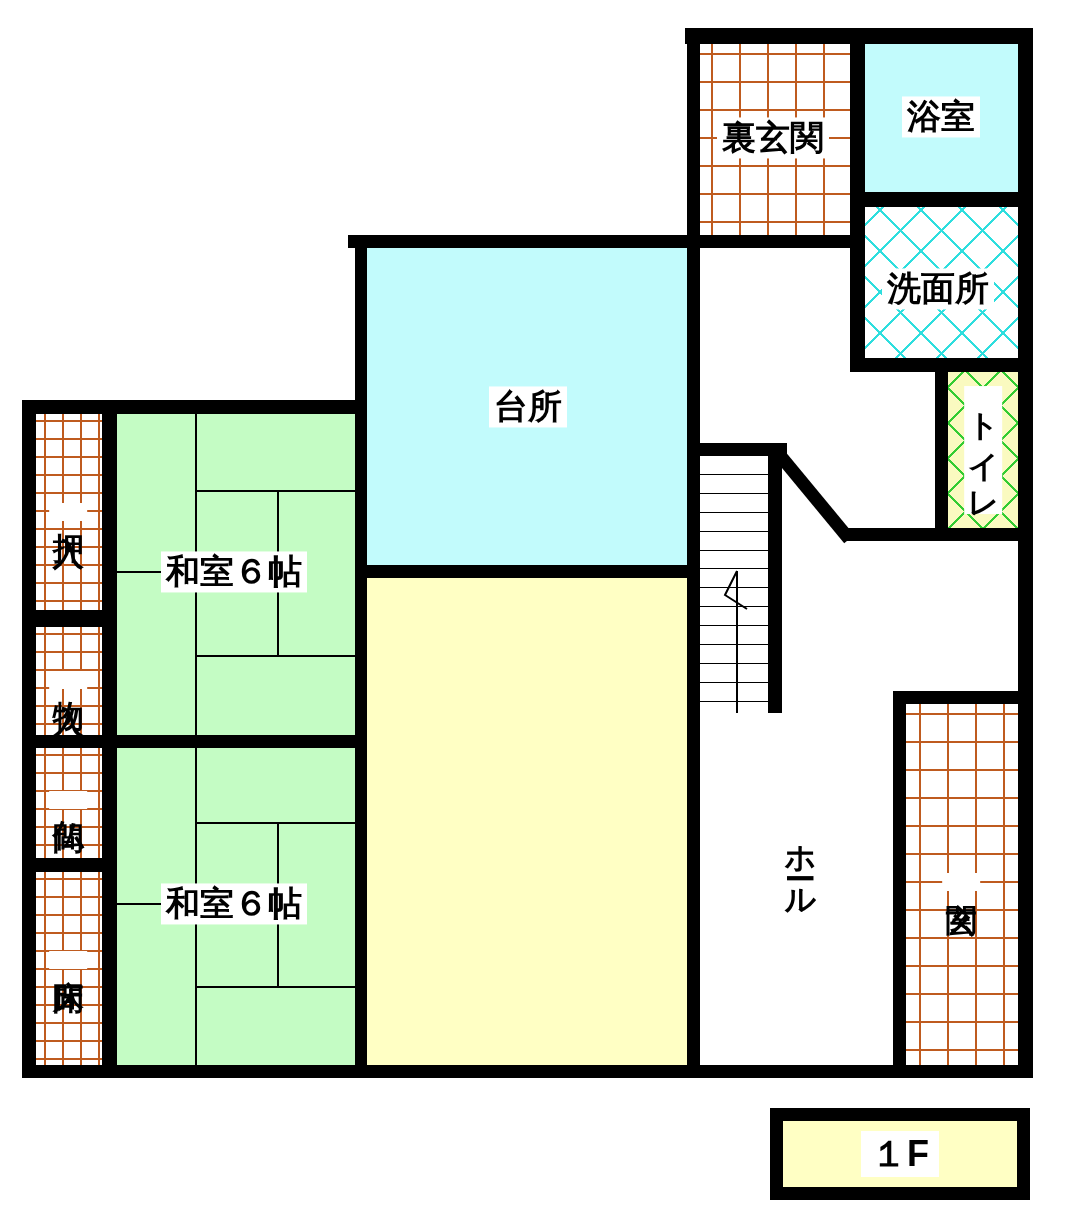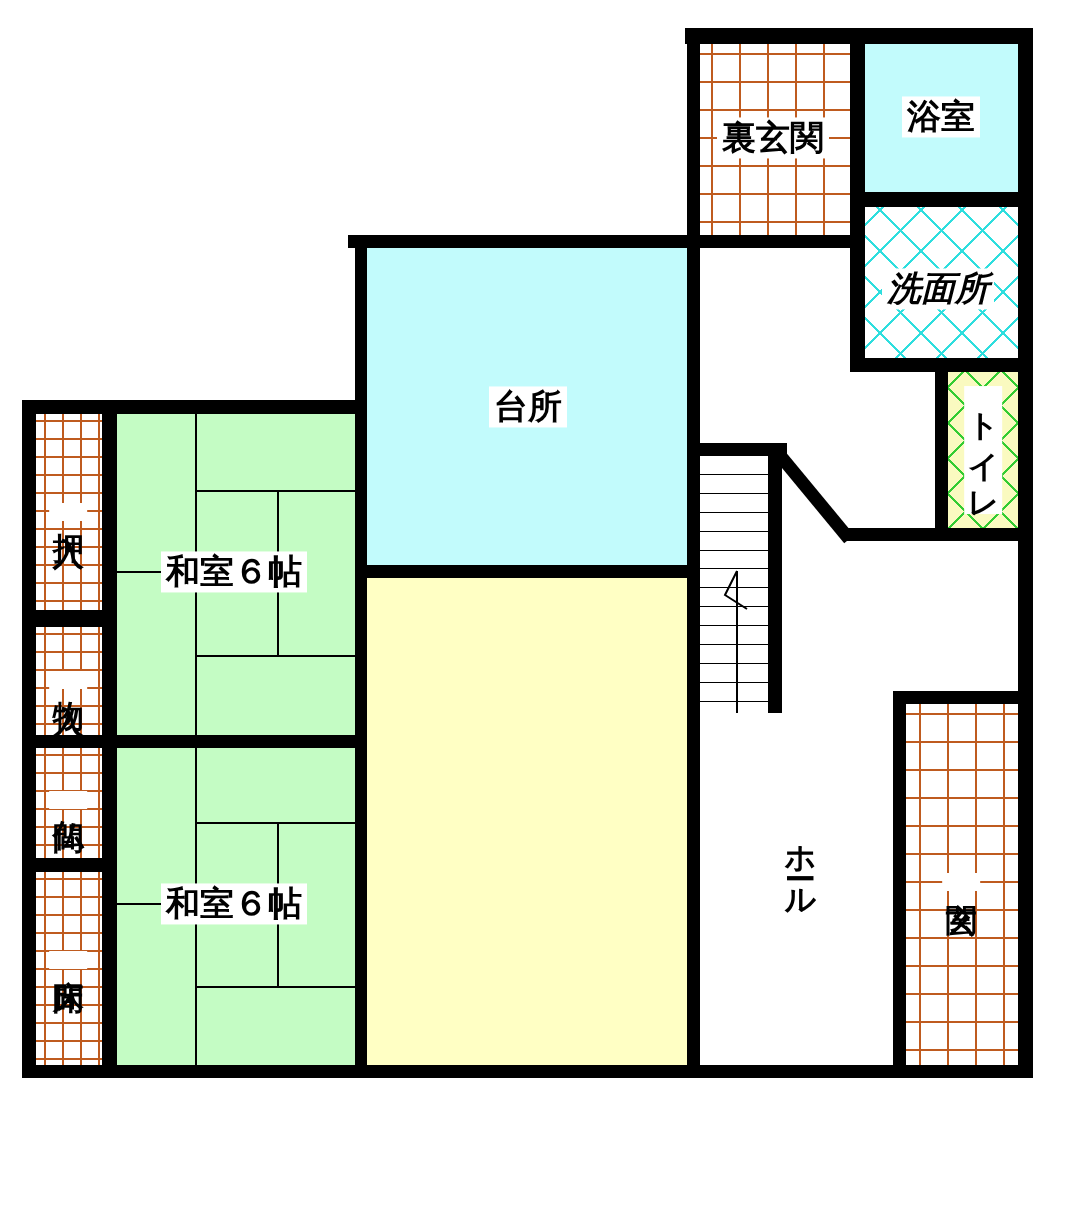--- a/index.html
+++ b/index.html
@@ -91,26 +91,29 @@
   <div class="wall" style="left:102px;top:400px;width:15px;height:678px;"></div>
   <div class="wall" style="left:22px;top:610px;width:95px;height:17px;"></div>
   <div class="wall" style="left:22px;top:735px;width:345px;height:13px;"></div>
   <div class="wall" style="left:22px;top:858px;width:95px;height:14px;"></div>
   <div class="wall" style="left:355px;top:565px;width:345px;height:13px;"></div>
   <div class="wall" style="left:893px;top:691px;width:140px;height:13px;"></div>
   <div class="wall" style="left:893px;top:691px;width:13px;height:387px;"></div>
 
   <div class="lbl lbl-h" style="left:773px;top:138px;">裏玄関</div>
   <div class="lbl lbl-h" style="left:941px;top:117px;">浴室</div>
-  <div class="lbl lbl-h" style="left:938px;top:289px;font-style:italic;">洗面所</div>
+  <div class="lbl lbl-h" style="left:938px;top:289px;">洗面所</div>
   <div class="lbl lbl-v" style="left:983px;top:450px;">トイレ</div>
   <div class="lbl lbl-h" style="left:528px;top:407px;">台所</div>
   <div class="lbl lbl-h" style="left:234px;top:572px;">和室６帖</div>
   <div class="lbl lbl-h" style="left:234px;top:904px;">和室６帖</div>
   <div class="lbl lbl-v" style="left:800px;top:865px;background:transparent;">ホール</div>
   <div class="lbl lbl-v" style="left:961px;top:882px;">玄関</div>
   <div class="lbl lbl-v" style="left:68px;top:512px;">押入</div>
   <div class="lbl lbl-v" style="left:68px;top:680px;">物入</div>
   <div class="lbl lbl-v" style="left:68px;top:800px;">仏間</div>
   <div class="lbl lbl-v" style="left:68px;top:960px;">床間</div>
 
+  <div class="badge" style="left:770px;top:1108px;width:234px;height:66px;">
+    <span class="lbl">１F</span>
+  </div>
 
 </div>
 
 </body></html>

